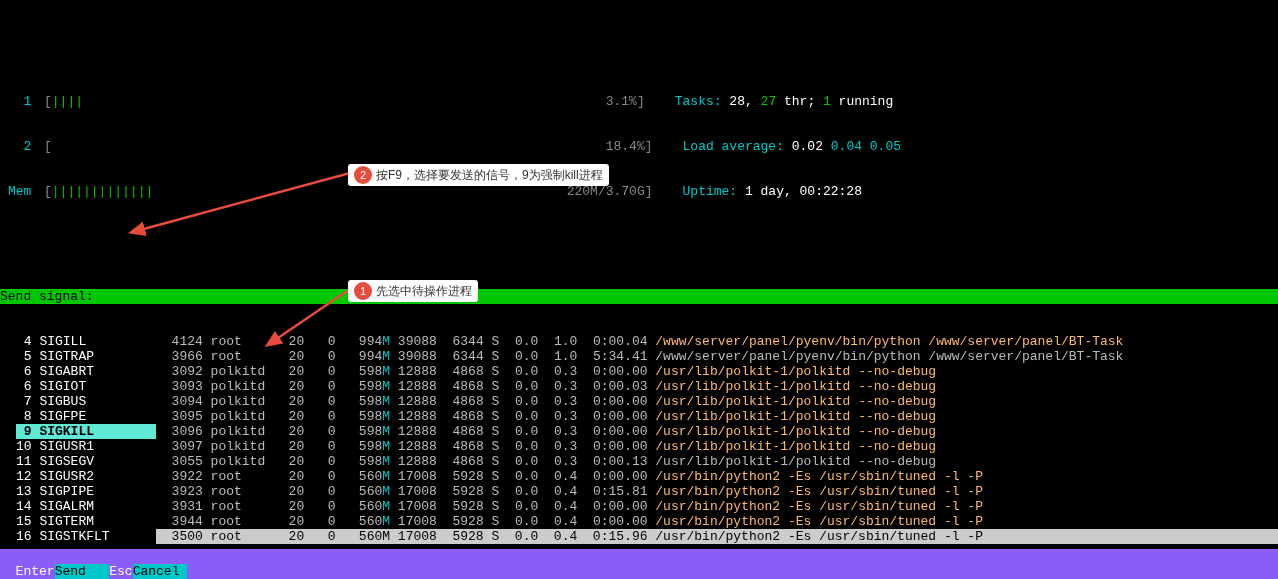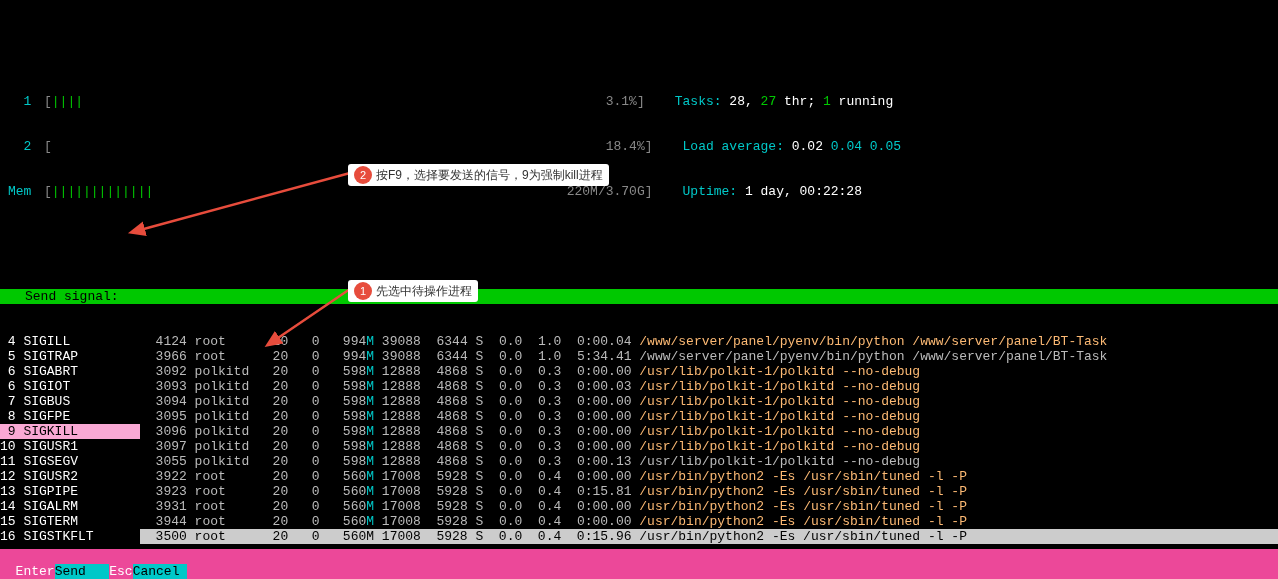--- a/index.html
+++ b/index.html
@@ -16,30 +16,30 @@
 }
 .top-section { padding: 4px 0 0 0; }
 .meter-row { display: flex; }
 .meter-label { color: #00c8c8; width: 44px; padding-left: 8px; }
 .meter-bar { color: #888; }
 .bar-green { color: #00c800; }
 .tasks-line { color: #00c8c8; }
 .wh { color: #fff; }
 .gr { color: #00c800; }
 .te { color: #00c8c8; }
-.header-row { background: #00c800; color: #000; display: flex; padding-left: 25px; }
+.header-row { background: #00c800; color: #000; display: flex; }
 .signal-panel-header { background: #00c800; color: #000; width: 140px; }
 .main-header { flex: 1; }
-.proc-row { display: flex; }
+.proc-row { display: flex; padding-left: 16px; }
 .signal-col { width: 140px; color: #fff; }
-.signal-sel { background: #f9a8d4; color: #000; width:140px; display:inline-block; }
+.signal-sel { background: #5eead4; color: #000; width:140px; display:inline-block;font-weight:bold; }
 .proc-data { flex: 1; }
 .highlight-row { background: #ccc; color: #000; }
 .cmd-green { color: #fdba74; font-family: Liberation Mono, monospace; }
-.footer { position: absolute; bottom: 0; left: 0; width: 100%; background: #ec4899; }
+.footer { position: absolute; bottom: 0; left: 0; width: 100%; background: #8b5cf6; }
 .footer-key { color: #fff; }
 .footer-act { background: #00c8c8; color: #000; }
 .annotation {
   position: absolute;
   background: #fff;
   color: #333;
   border-radius: 3px;
   padding: 2px 6px;
   font-size: 12px;
   display: flex;

